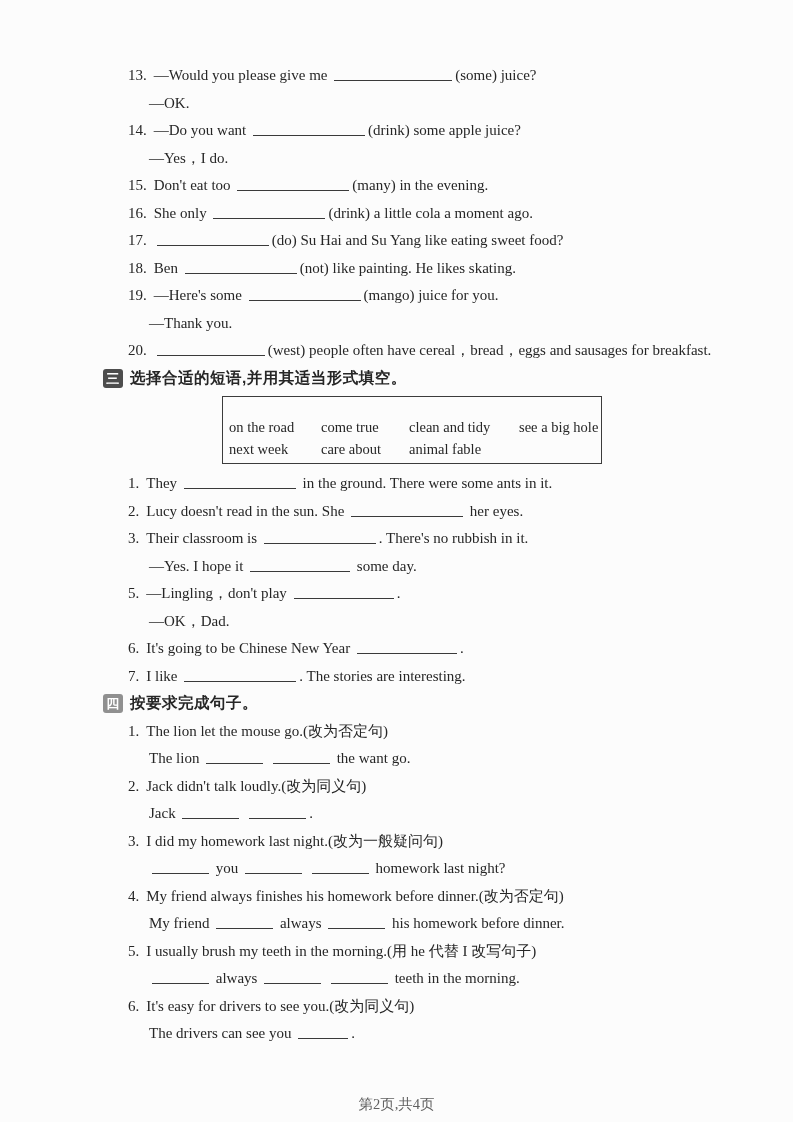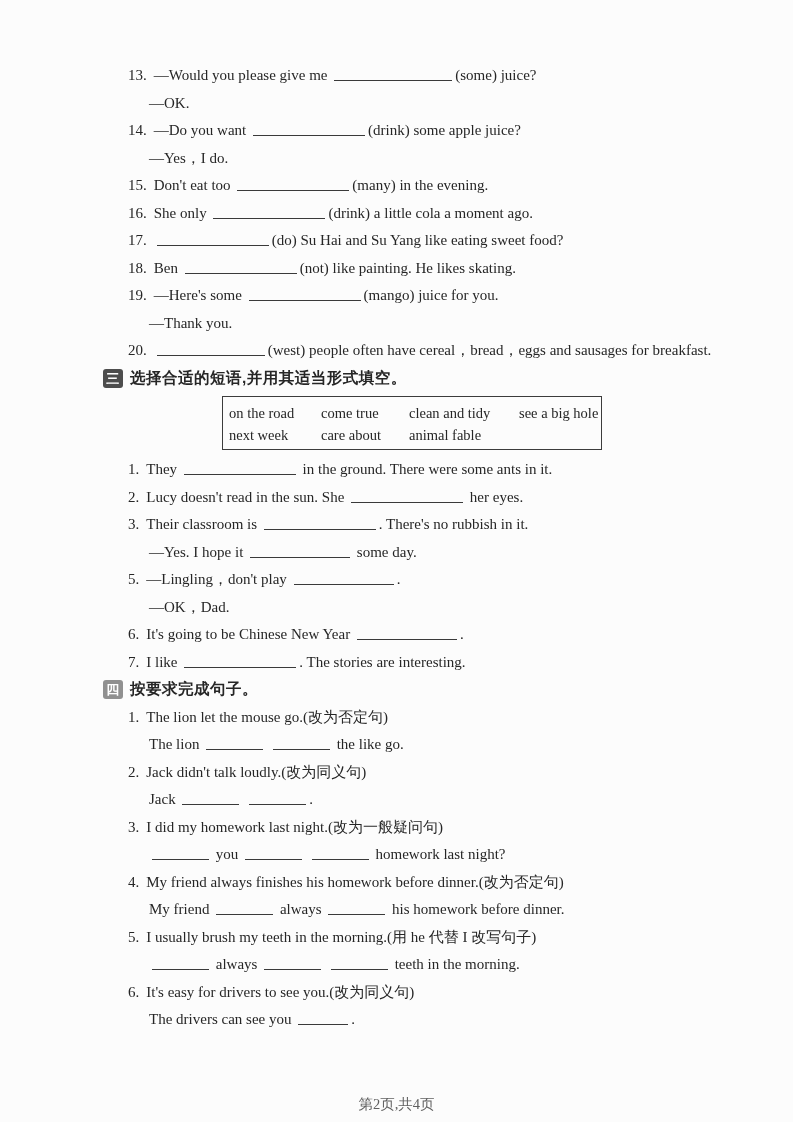--- a/index.html
+++ b/index.html
@@ -30,21 +30,21 @@
   .badge{
     flex:0 0 auto;width:20px;height:19px;margin-right:7px;
     border-radius:3px;color:#ffffff;font-size:13px;line-height:19px;
     text-align:center;font-weight:700;
     font-family:"Liberation Sans","DejaVu Sans",sans-serif;
   }
   .wordbox{
     box-sizing:border-box;
     margin:4px 0 6px 94px;width:380px;
     border:1.3px solid var(--boxb,#3c3c3c);
-    padding:5px 4px 3px 6px;
+    padding:19px 4px 3px 6px;
   }
   .wordbox .row{
     display:grid;grid-template-columns:92px 88px 110px auto;
     line-height:22px;font-size:14.5px;white-space:nowrap;
   }
   .footer{position:absolute;left:0;right:0;bottom:8px;text-align:center;}
   .footer-url{
     font-family:"Liberation Sans","DejaVu Sans",sans-serif;
     font-size:16px;color:var(--furl,#9a9a9a);margin-bottom:3px;
   }
@@ -89,21 +89,21 @@
       <div class="line cont"><span>—Yes. I hope it </span><span class="blank" style="width: 100px;"></span><span> some day.</span></div>
       <div class="line"><span class="num">5.</span><span>—Lingling，don't play </span><span class="blank" style="width: 100px;"></span><span>.</span></div>
       <div class="line cont"><span>—OK，Dad.</span></div>
       <div class="line"><span class="num">6.</span><span>It's going to be Chinese New Year </span><span class="blank" style="width: 100px;"></span><span>.</span></div>
       <div class="line"><span class="num">7.</span><span>I like </span><span class="blank" style="width: 112px;"></span><span>. The stories are interesting.</span></div>
       <div class="header-line">
         <span class="badge" style="background: rgb(144, 144, 144);">四</span>
         <span>按要求完成句子。</span>
       </div>
       <div class="line"><span class="num">1.</span><span>The lion let the mouse go.(改为否定句)</span></div>
-      <div class="line cont"><span>The lion </span><span class="blank" style="width: 57px;"></span><span> </span><span class="blank" style="width: 57px;"></span><span> the like go.</span></div>
+      <div class="line cont"><span>The lion </span><span class="blank" style="width: 57px;"></span><span> </span><span class="blank" style="width: 57px;"></span><span> the want go.</span></div>
       <div class="line"><span class="num">2.</span><span>Jack didn't talk loudly.(改为同义句)</span></div>
       <div class="line cont"><span>Jack </span><span class="blank" style="width: 57px;"></span><span> </span><span class="blank" style="width: 57px;"></span><span>.</span></div>
       <div class="line"><span class="num">3.</span><span>I did my homework last night.(改为一般疑问句)</span></div>
       <div class="line cont"><span class="blank" style="width: 57px;"></span><span> you </span><span class="blank" style="width: 57px;"></span><span> </span><span class="blank" style="width: 57px;"></span><span> homework last night?</span></div>
       <div class="line"><span class="num">4.</span><span>My friend always finishes his homework before dinner.(改为否定句)</span></div>
       <div class="line cont"><span>My friend </span><span class="blank" style="width: 57px;"></span><span> always </span><span class="blank" style="width: 57px;"></span><span> his homework before dinner.</span></div>
       <div class="line"><span class="num">5.</span><span>I usually brush my teeth in the morning.(用 he 代替 I 改写句子)</span></div>
       <div class="line cont"><span class="blank" style="width: 57px;"></span><span> always </span><span class="blank" style="width: 57px;"></span><span> </span><span class="blank" style="width: 57px;"></span><span> teeth in the morning.</span></div>
       <div class="line"><span class="num">6.</span><span>It's easy for drivers to see you.(改为同义句)</span></div>
       <div class="line cont"><span>The drivers can see you </span><span class="blank" style="width: 50px;"></span><span>.</span></div>

